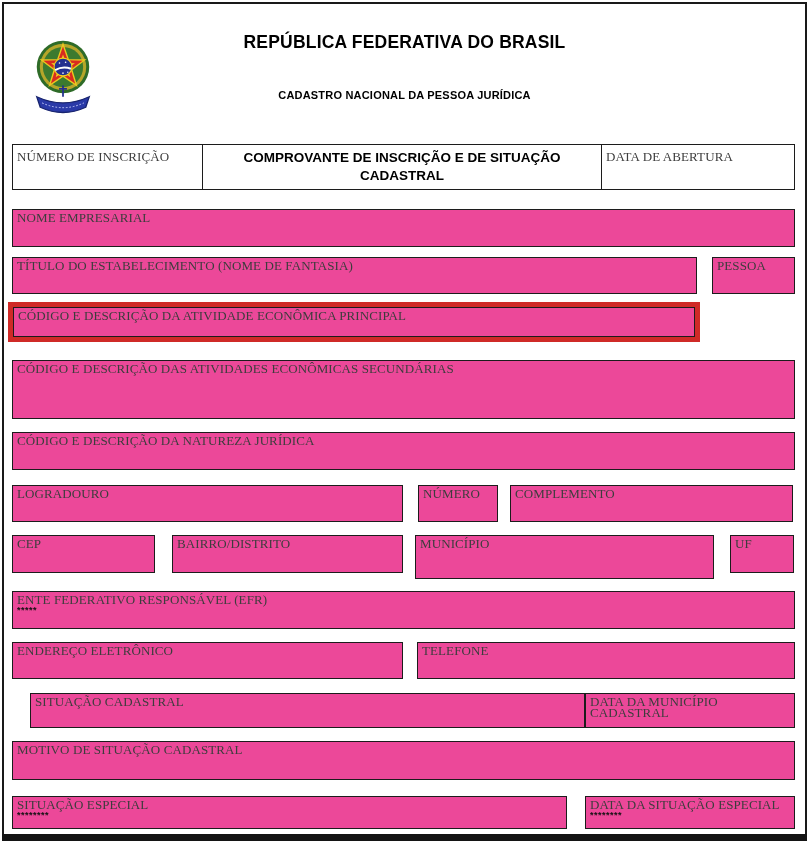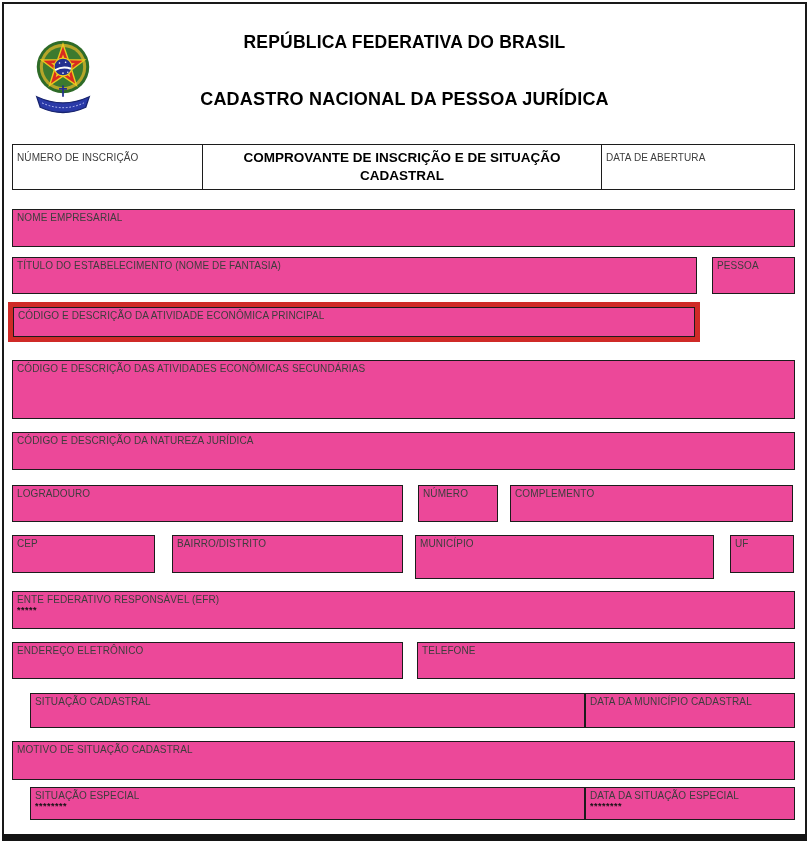--- a/index.html
+++ b/index.html
@@ -4,24 +4,24 @@
 <style>
   html,body{margin:0;padding:0;background:#fff;}
   body{width:809px;height:845px;position:relative;font-family:"Liberation Sans",sans-serif;}
   .page{position:absolute;left:2px;top:2px;width:805px;height:839px;box-sizing:border-box;
         border:2px solid #191919;border-bottom:none;background:#fff;}
   .footer-bar{position:absolute;left:-2px;right:-2px;bottom:0;height:7px;background:#141414;}
   .content{padding:0 0 0 8px;}
   .header{height:136px;position:relative;}
   .emblem{position:absolute;left:24px;top:24px;}
   .h-title{text-align:center;font-weight:bold;font-size:17.5px;color:#000;padding-top:28px;letter-spacing:.2px;}
-  .h-subtitle{text-align:center;font-weight:bold;font-size:18px;color:#000;padding-top:36px;letter-spacing:.2px;}
+  .h-subtitle{text-align:center;font-weight:bold;font-size:11px;color:#000;padding-top:36px;letter-spacing:.2px;}
   .row{display:flex;width:783px;}
   .field{box-sizing:border-box;border:1px solid #1c1c1c;background:#ec4899;padding:2px 4px;overflow:hidden;}
-  .label{font-size:10px;color:#3d3d3d;letter-spacing:.1px;line-height:11px;}
+  .label{font-size:13px;color:#3d3d3d;letter-spacing:.1px;line-height:11px;font-family:Liberation Serif, serif;}
   .value{font-size:9px;color:#111;line-height:11px;font-weight:bold;letter-spacing:.5px;}
   
   .banner{margin-top:4px;height:46px;border:1px solid #1c1c1c;box-sizing:border-box;display:flex;width:783px;}
   .banner .cell{box-sizing:border-box;padding:2px 4px;}
   .banner .c1{width:190px;border-right:1px solid #1c1c1c;}
   .banner .c2{flex:1;border-right:1px solid #1c1c1c;display:flex;flex-direction:column;justify-content:center;
               text-align:center;font-weight:bold;font-size:13.5px;color:#000;line-height:18px;}
   .banner .c3{width:192px;}
   
   .r-nome{margin-top:19px;}   .r-nome .field{height:38px;width:783px;}
@@ -36,21 +36,21 @@
   .r-cep{margin-top:13px;} .r-cep .f1{height:38px;width:143px;}
   .r-cep .f2{height:38px;width:231px;margin-left:17px;}
   .r-cep .f3{height:44px;width:299px;margin-left:12px;}
   .r-cep .f4{height:38px;width:64px;margin-left:16px;}
   .r-endereco{margin-top:13px;} .r-endereco .f1{height:37px;width:391px;}
   .r-endereco .f2{height:37px;width:378px;margin-left:14px;}
   .r-efr{margin-top:12px;} .r-efr .field{height:38px;width:783px;}
   .r-situacao{margin-top:14px;justify-content:flex-end;}
   .r-situacao .f1{height:35px;width:555px;} .r-situacao .f2{height:35px;width:210px;}
   .r-motivo{margin-top:13px;} .r-motivo .field{height:39px;width:783px;}
-  .r-especial{margin-top:7px;justify-content:flex-end;}
+  .r-especial{margin-top:16px;justify-content:space-between;}
   .r-especial .f1{height:33px;width:555px;} .r-especial .f2{height:33px;width:210px;}
 </style>
 </head>
 <body>
 
 <div class="page">
   <div class="header">
     <div class="emblem">
       <svg viewBox="0 0 80 100" width="70" height="92" xmlns="http://www.w3.org/2000/svg">
         <circle cx="40" cy="42" r="30" fill="#2e6b28"></circle>

